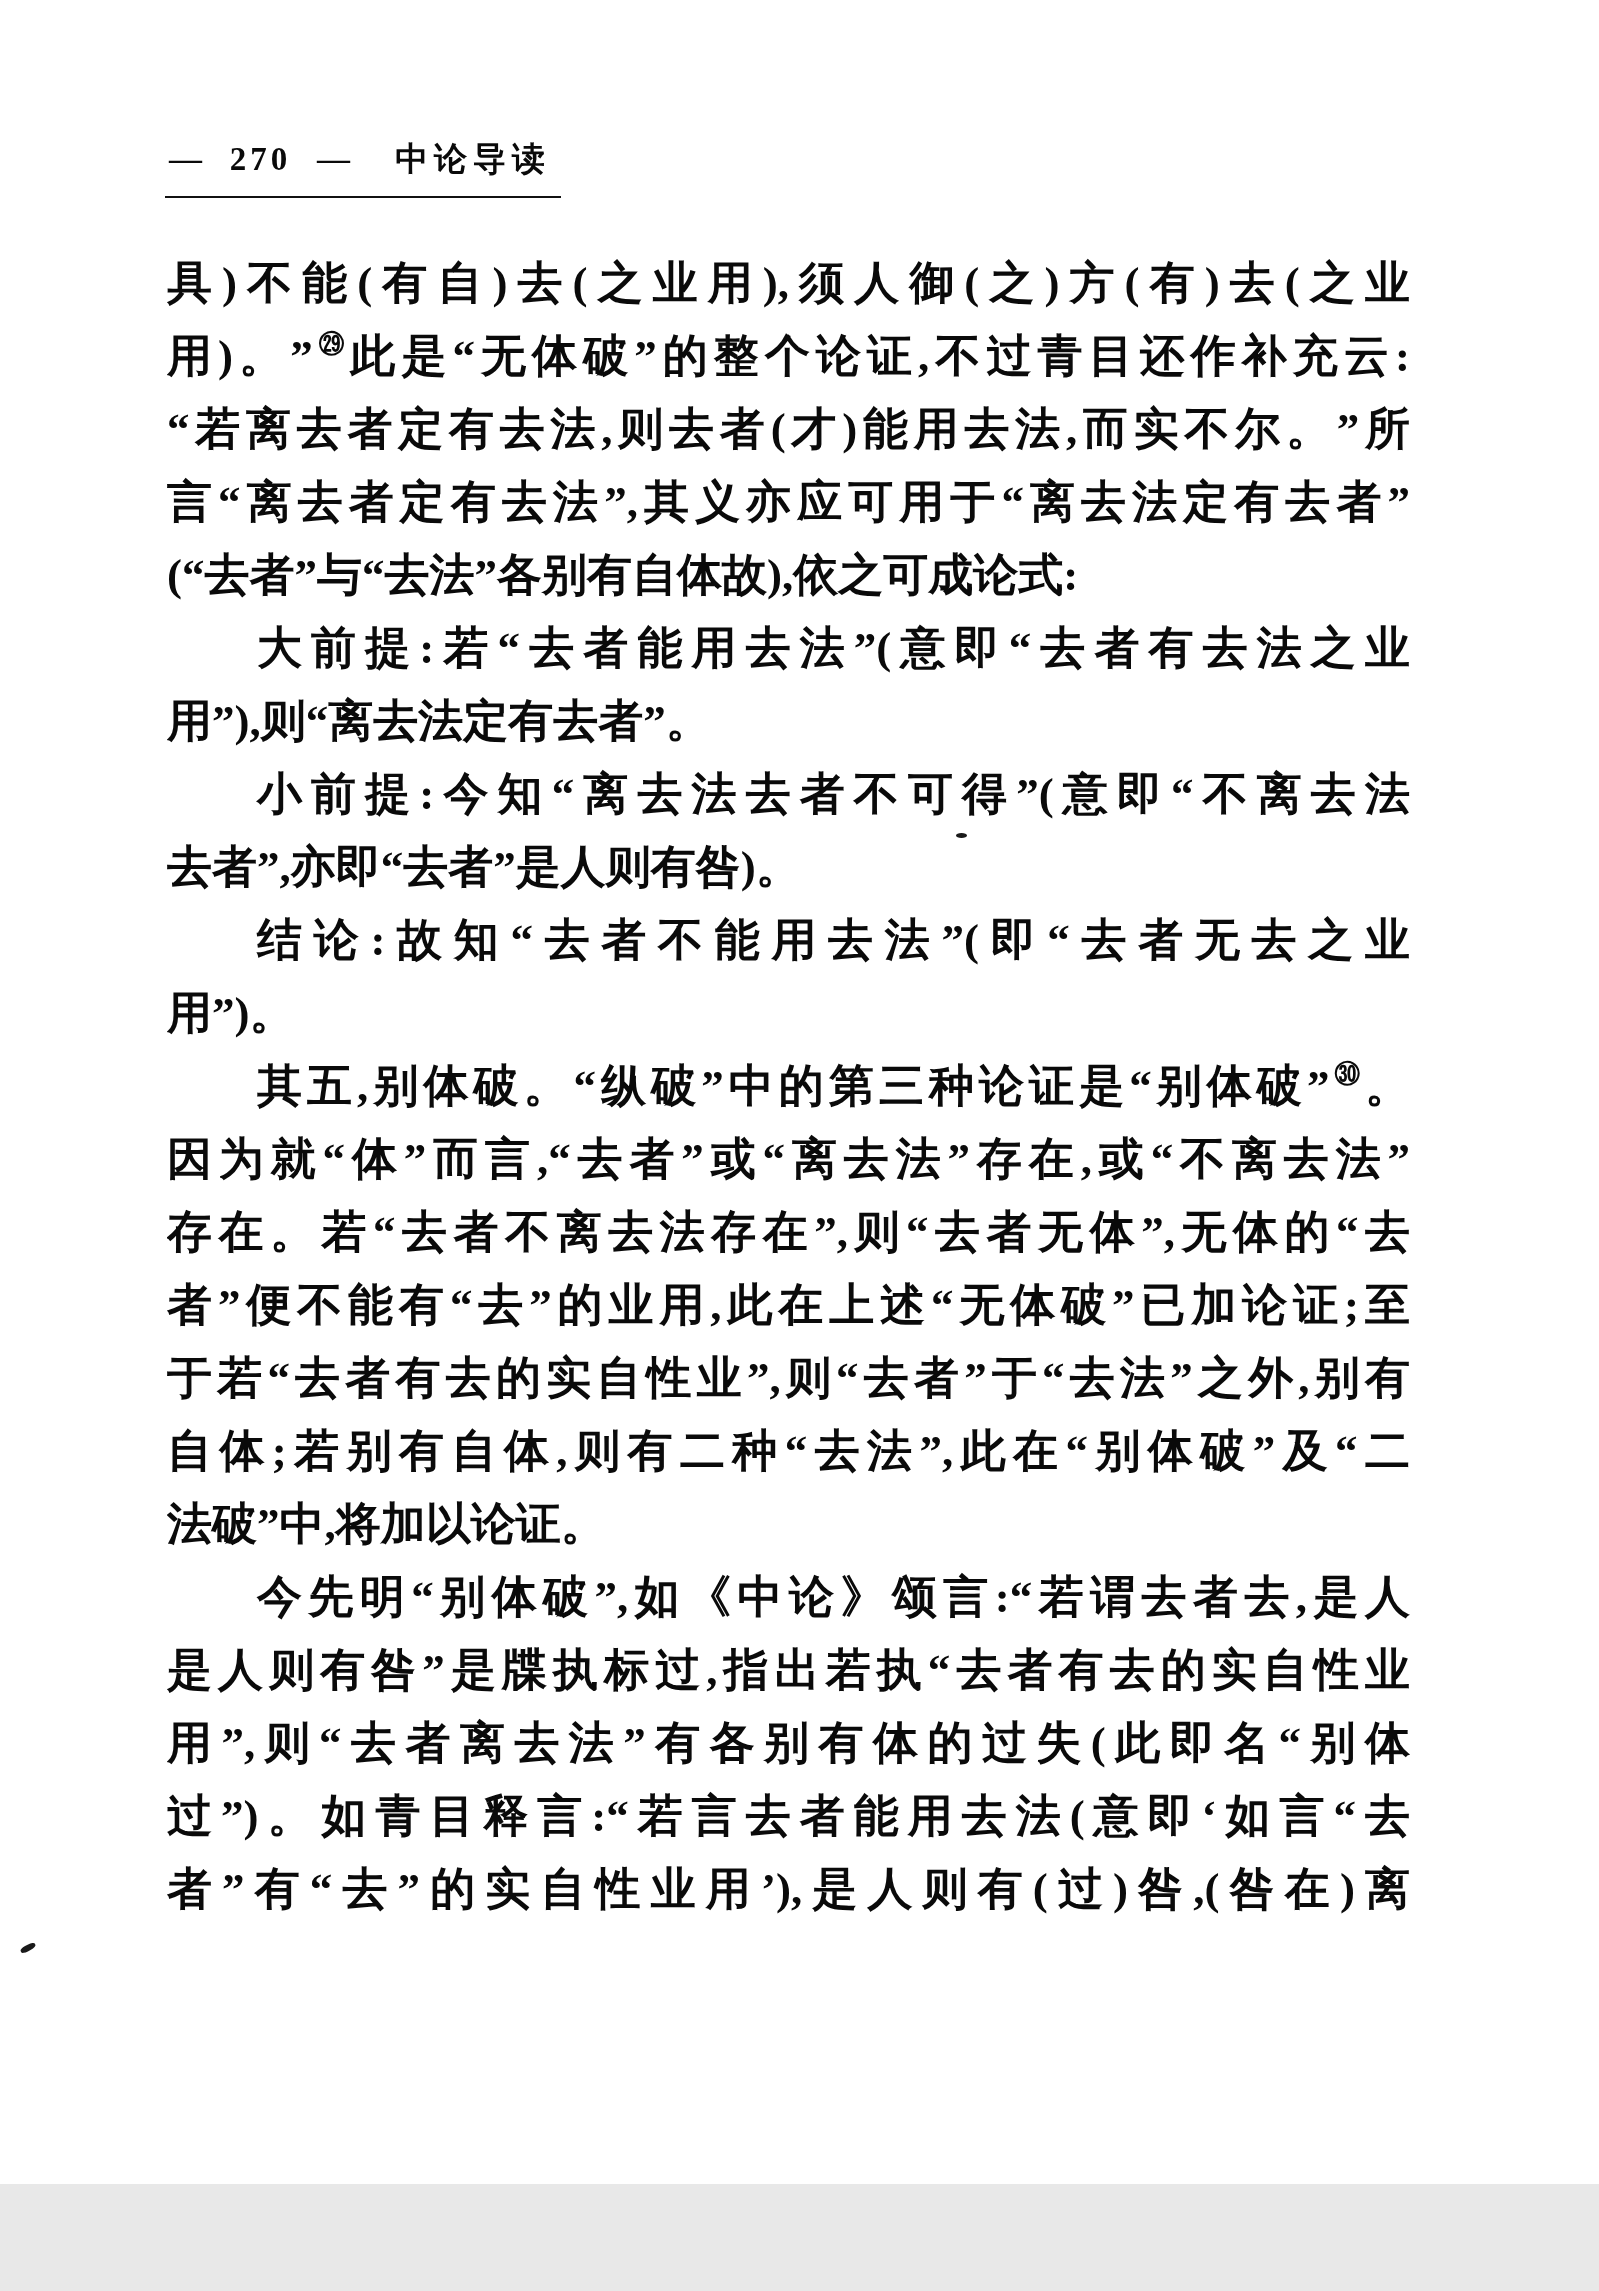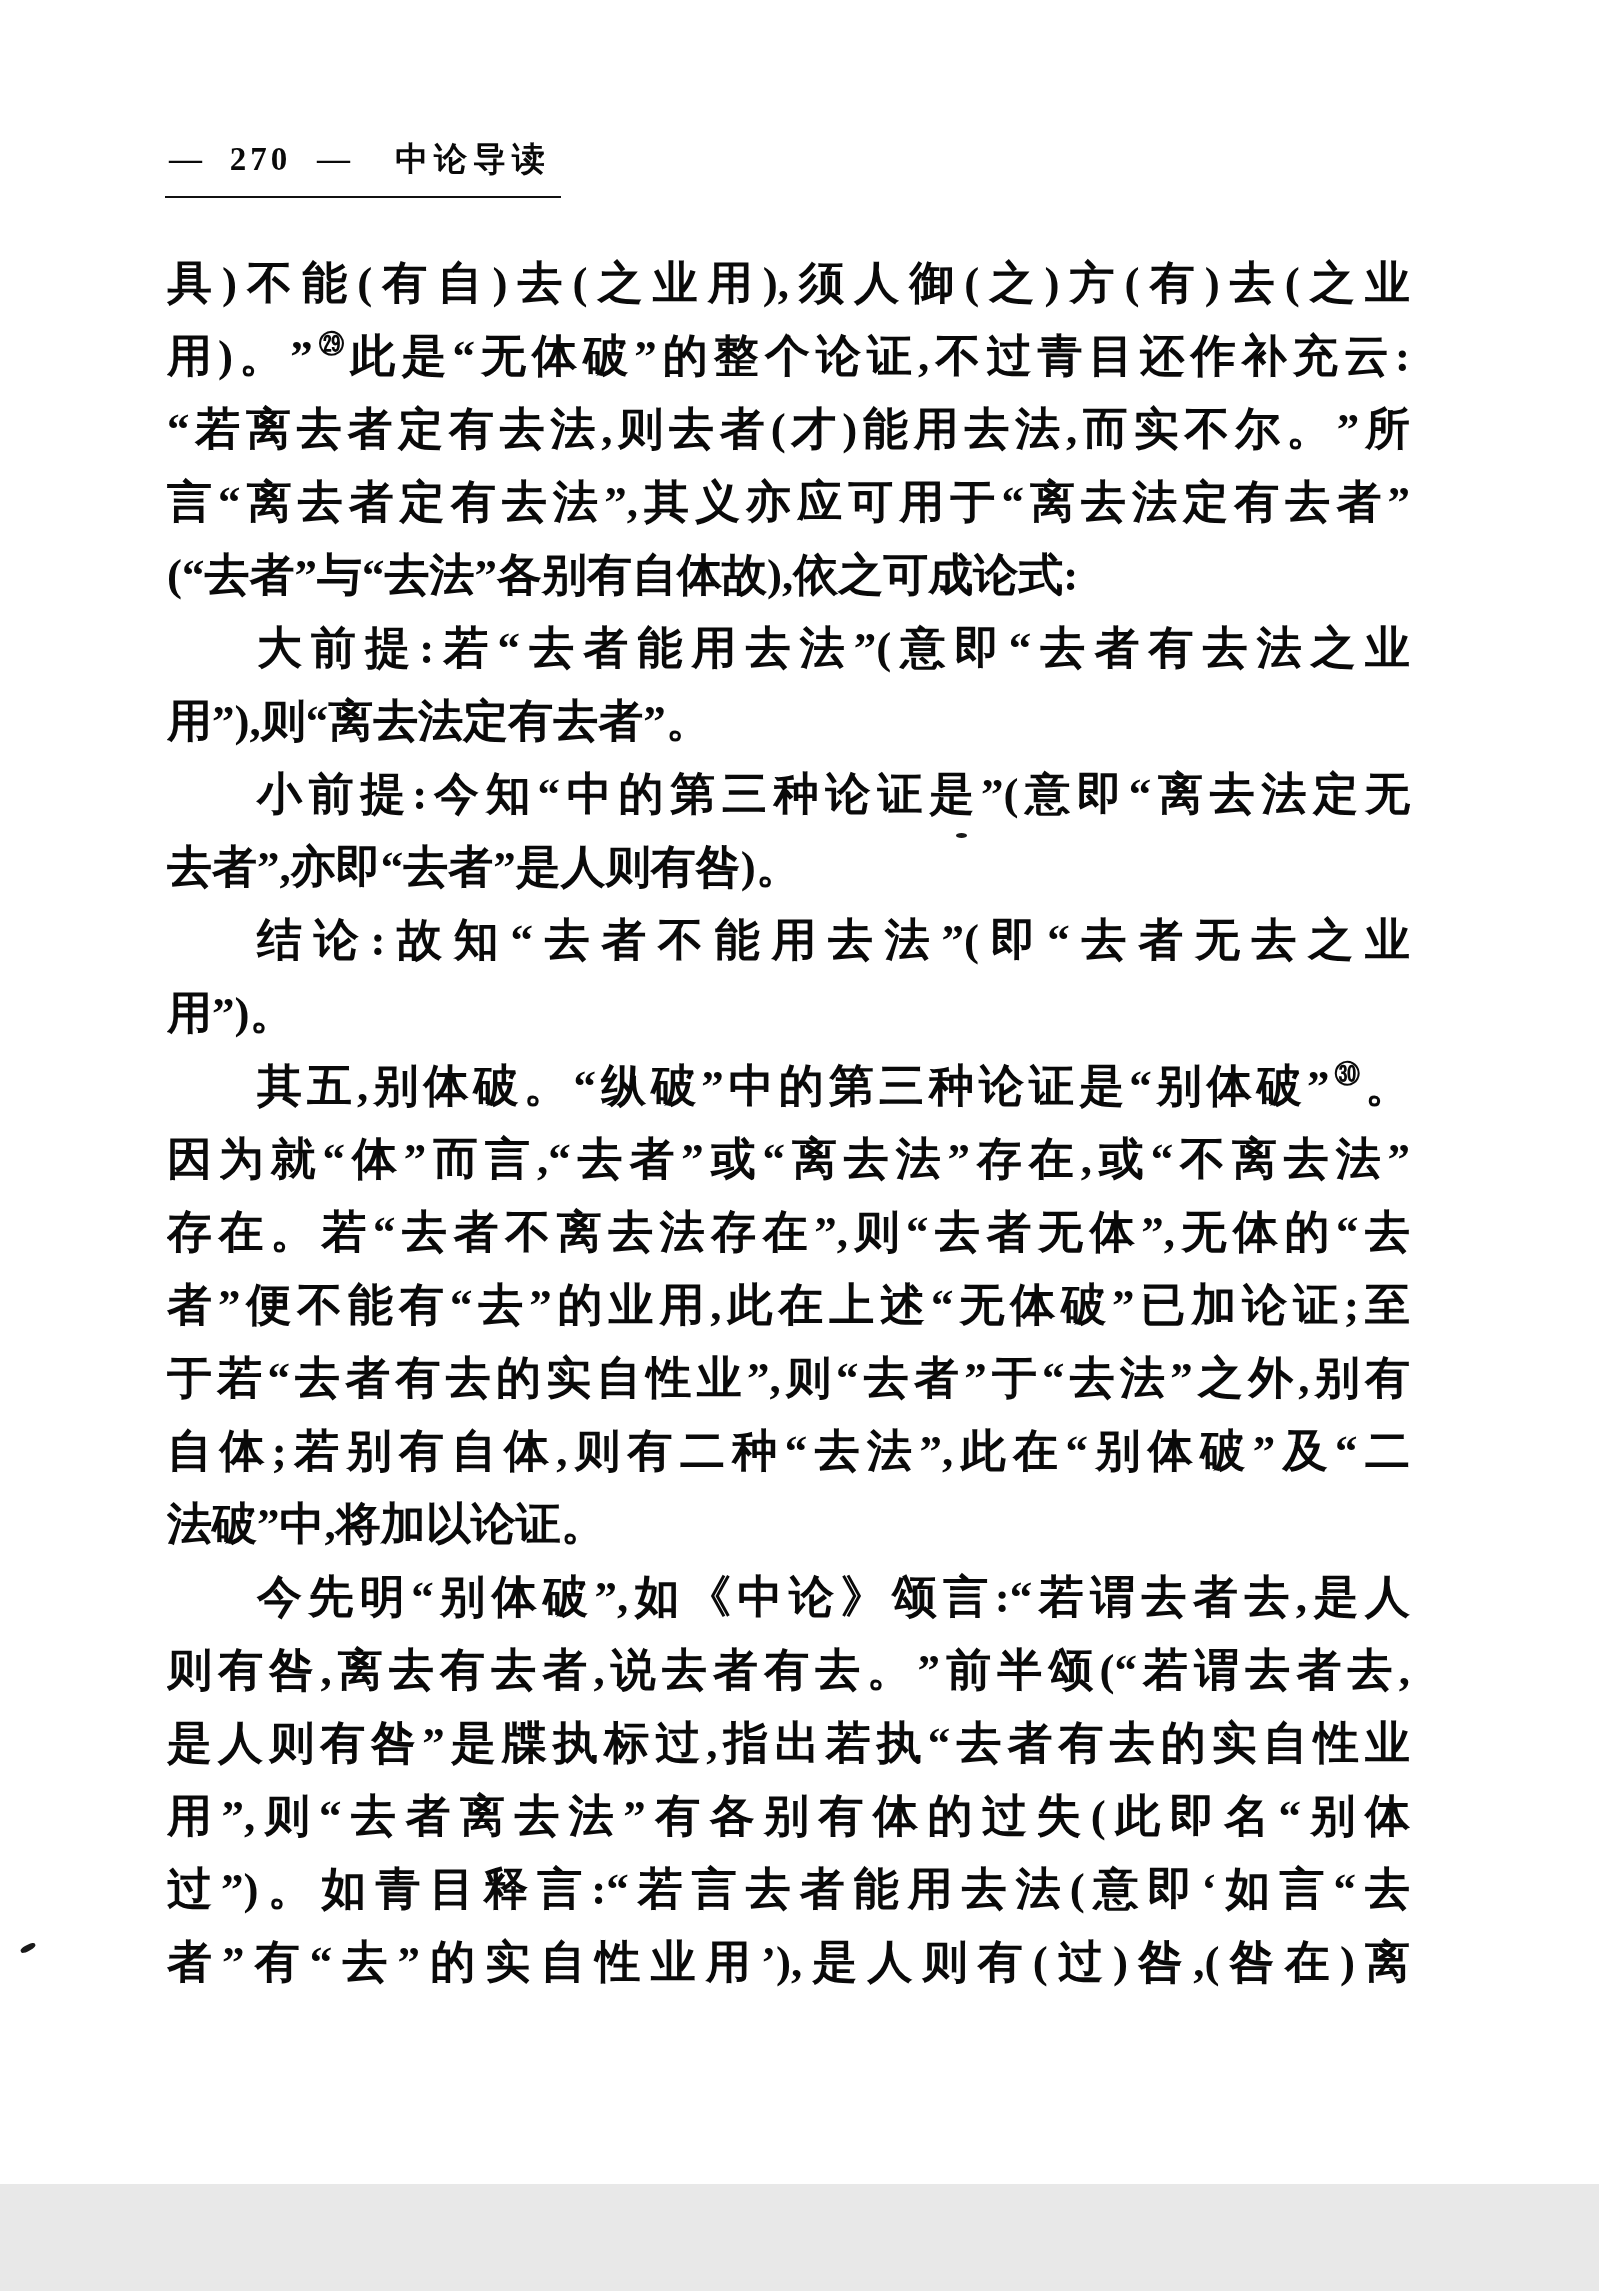--- a/index.html
+++ b/index.html
@@ -76,33 +76,32 @@
   </header>
 
   <main class="page-body">
     <p class="line">具)不能(有自)去(之业用),须人御(之)方(有)去(之业</p>
     <p class="line"><span>用)。”</span><sup class="fnmark">㉙</sup><span>此是“无体破”的整个论证,不过青目还作补充云:</span></p>
     <p class="line">“若离去者定有去法,则去者(才)能用去法,而实不尔。”所</p>
     <p class="line">言“离去者定有去法”,其义亦应可用于“离去法定有去者”</p>
     <p class="line short">(“去者”与“去法”各别有自体故),依之可成论式:</p>
     <p class="line indent">大前提:若“去者能用去法”(意即“去者有去法之业</p>
     <p class="line short">用”),则“离去法定有去者”。</p>
-    <p class="line indent">小前提:今知“中的第三种论证是”(意即“离去法定无</p>
+    <p class="line indent">小前提:今知“离去法去者不可得”(意即“不离去法</p>
     <p class="line short">去者”,亦即“去者”是人则有咎)。</p>
     <p class="line indent">结论:故知“去者不能用去法”(即“去者无去之业</p>
     <p class="line short">用”)。</p>
     <p class="line indent"><span>其五,别体破。“纵破”中的第三种论证是“别体破”</span><sup class="fnmark">㉚</sup><span>。</span></p>
     <p class="line">因为就“体”而言,“去者”或“离去法”存在,或“不离去法”</p>
     <p class="line">存在。若“去者不离去法存在”,则“去者无体”,无体的“去</p>
     <p class="line">者”便不能有“去”的业用,此在上述“无体破”已加论证;至</p>
     <p class="line">于若“去者有去的实自性业”,则“去者”于“去法”之外,别有</p>
     <p class="line">自体;若别有自体,则有二种“去法”,此在“别体破”及“二</p>
     <p class="line short">法破”中,将加以论证。</p>
     <p class="line indent">今先明“别体破”,如《中论》颂言:“若谓去者去,是人</p>
-    <p class="line">则有咎,离去有去者,说去者有去。”前半颂(“若谓去者去,</p>
     <p class="line">是人则有咎”是牒执标过,指出若执“去者有去的实自性业</p>
     <p class="line">用”,则“去者离去法”有各别有体的过失(此即名“别体</p>
     <p class="line">过”)。如青目释言:“若言去者能用去法(意即‘如言“去</p>
     <p class="line">者”有“去”的实自性业用’),是人则有(过)咎,(咎在)离</p>
   </main>
 
   <span class="speckle s1"></span>
   <span class="speckle s2"></span>
 
 </div>

